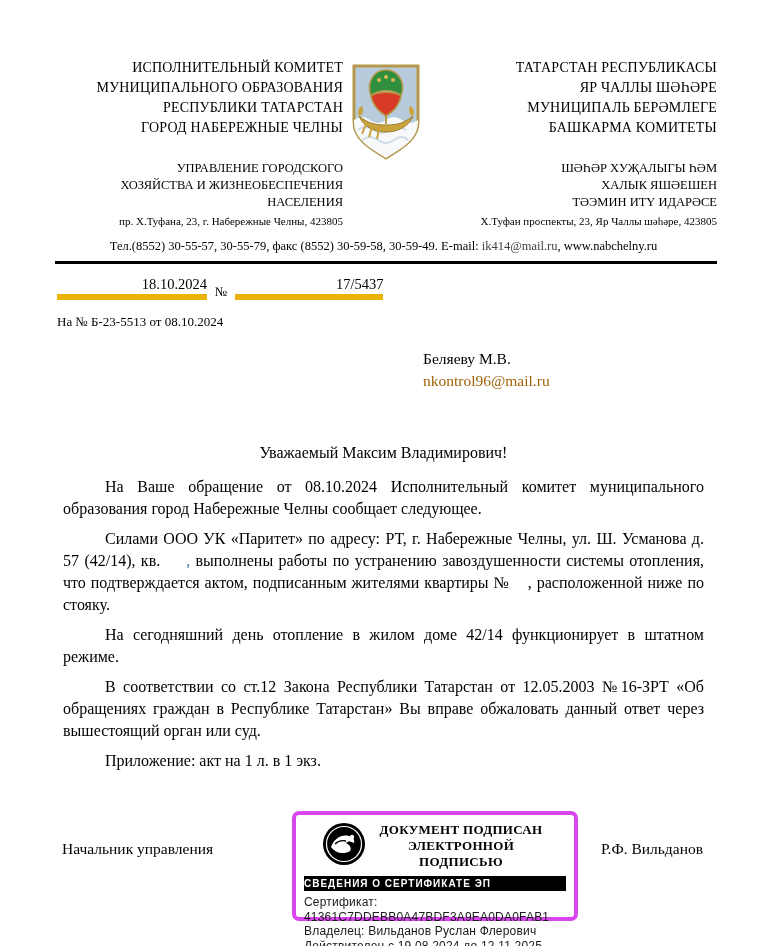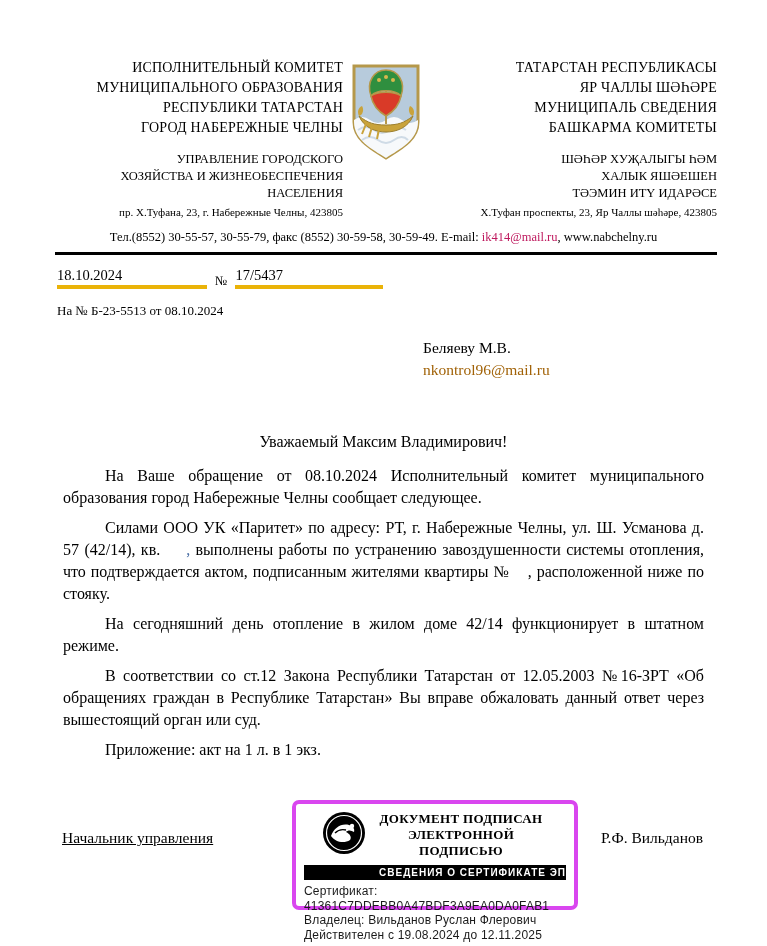--- a/index.html
+++ b/index.html
@@ -15,65 +15,65 @@
   
   .letterhead{
     display:flex;
     margin:58px 50px 0 55px;
     align-items:flex-start;
   }
   .org-col{flex:1 1 0;text-align:right;}
   .org-lines div{
     font-size:14px;line-height:20px;letter-spacing:.2px;white-space:nowrap;
   }
-  .dept-lines{margin-top:13px;}
+  .dept-lines{margin-top:22px;}
   .dept-lines div{font-size:12.5px;line-height:17px;white-space:nowrap;}
   .org-address{margin-top:3px;font-size:11px;line-height:15px;white-space:nowrap;}
   .emblem-wrap{width:86px;flex:0 0 86px;display:flex;justify-content:center;padding-top:2px;}
   
   .contact{
     text-align:center;font-size:12.5px;margin-top:10px;white-space:nowrap;
   }
-  .contact a{color:#be185d;text-decoration:none;}
+  .contact a{color:#404040;text-decoration:none;}
   .rule{
     margin:7px 50px 0 55px;height:3px;background:#000;
   }
   
   .date-row{
     margin:12px 0 0 57px;font-size:14.5px;display:flex;align-items:flex-end;
   }
-  .u-seg{border-bottom:4px solid #eab308;text-align:left;padding-bottom:1px;}
+  .u-seg{border-bottom:6px solid #eab308;text-align:right;padding-bottom:1px;}
   .u-date{width:150px;}
   .u-num{width:148px;}
   .num-sign{margin:0 8px;font-size:13px;}
   .ref-line{margin:14px 8px 0 57px;font-size:13px;}
   
   .recipient{margin:18px 0 0 423px;font-size:15.5px;line-height:22px;}
   .recipient a{color:#a16207;}
   
   .salutation{margin-top:52px;text-align:center;font-size:16px;}
   .body-text{margin:14px 55px 0 55px;font-size:16px;line-height:22px;text-align:justify;}
   .body-text p{margin:8px;text-indent:42px;}
   .blank-gap{display:inline-block;width:26px;}
   .blank-gap2{display:inline-block;width:18px;}
   .blue-comma{color:#4a6fa5;}
   
   .sig-zone{position:relative;height:180px;margin-top:36px;}
-  .sig-position{position:absolute;left:62px;top:32px;font-size:15.5px;text-decoration:underline;}
+  .sig-position{position:absolute;left:62px;top:32px;font-size:15.5px;}
   .sig-name{position:absolute;right:64px;top:32px;font-size:15.5px;}
   .stamp{
     position:absolute;left:258px;top:3px;width:286px;height:110px;
     border:4px solid #d946ef;border-radius:7px;background:#fff;
     box-sizing:border-box;padding:7px 8px 0 8px;margin-left:34px;
   }
   .stamp-top{display:flex;align-items:center;}
   .stamp-emblem{flex:0 0 44px;margin-left:18px;}
   .stamp-title{flex:1;text-align:center;font-weight:bold;font-size:13px;line-height:16px;letter-spacing:.3px;padding-right:10px;}
   .stamp-bar{
-    margin-top:6px;background:#000;color:#fff;text-align:right;
+    margin-top:6px;background:#000;color:#fff;text-align:left;
     font-family:"Liberation Sans","DejaVu Sans",sans-serif;
     font-size:10px;font-weight:bold;letter-spacing:1px;line-height:15px;
   }
   .stamp-details{
     margin-top:4px;font-family:"Liberation Sans","DejaVu Sans",sans-serif;
     font-size:12px;line-height:14.5px;color:#1a1a1a;letter-spacing:.2px;
   }
 </style>
 </head>
 <body>
@@ -118,21 +118,21 @@
         <path d="M13,56 C11,52 12,48 16,46 C18,49 17,53 15,55 Z" fill="#c9a33b"></path>
         <path d="M67,56 C69,52 68,48 64,46 C62,49 63,53 65,55 Z" fill="#c9a33b"></path>
         <path d="M20,64 L16,74 M26,67 L23,77 M33,69 L31,79" stroke="#c9a33b" stroke-width="2" fill="none"></path>
       </svg>
     </div>
 
     <div class="org-col">
       <div class="org-lines">
         <div>ТАТАРСТАН  РЕСПУБЛИКАСЫ</div>
         <div>ЯР ЧАЛЛЫ  ШӘҺӘРЕ</div>
-        <div>МУНИЦИПАЛЬ  СВЕДЕНИЯ</div>
+        <div>МУНИЦИПАЛЬ  БЕРӘМЛЕГЕ</div>
         <div>БАШКАРМА КОМИТЕТЫ</div>
       </div>
       <div class="dept-lines">
         <div>ШӘҺӘР ХУҖАЛЫГЫ ҺӘМ</div>
         <div>ХАЛЫК ЯШӘЕШЕН</div>
         <div>ТӘЭМИН ИТҮ ИДАРӘСЕ</div>
       </div>
       <div class="org-address">Х.Туфан  проспекты, 23, Яр Чаллы шәһәре, 423805</div>
     </div>
   </div>

